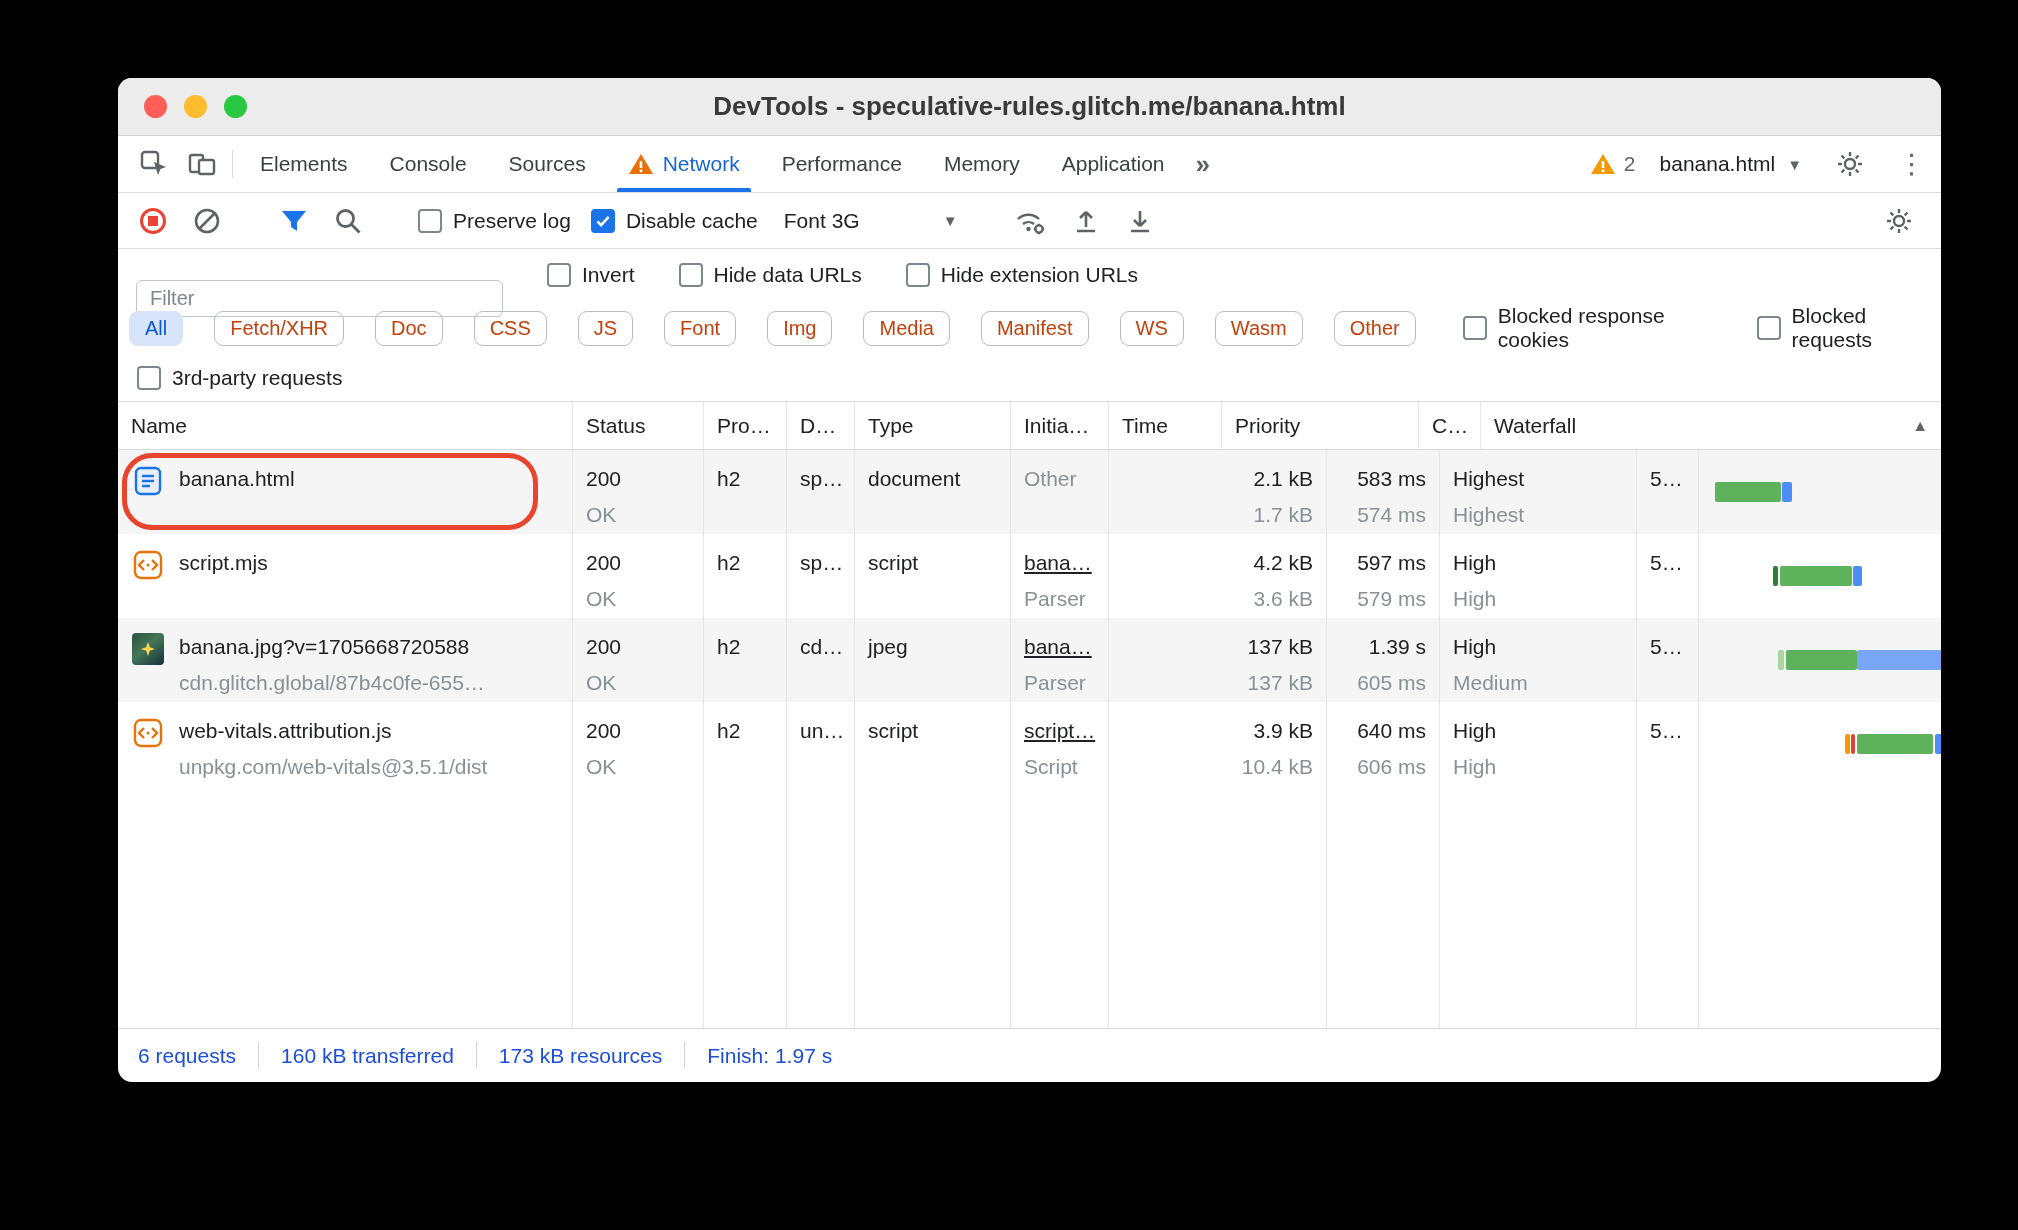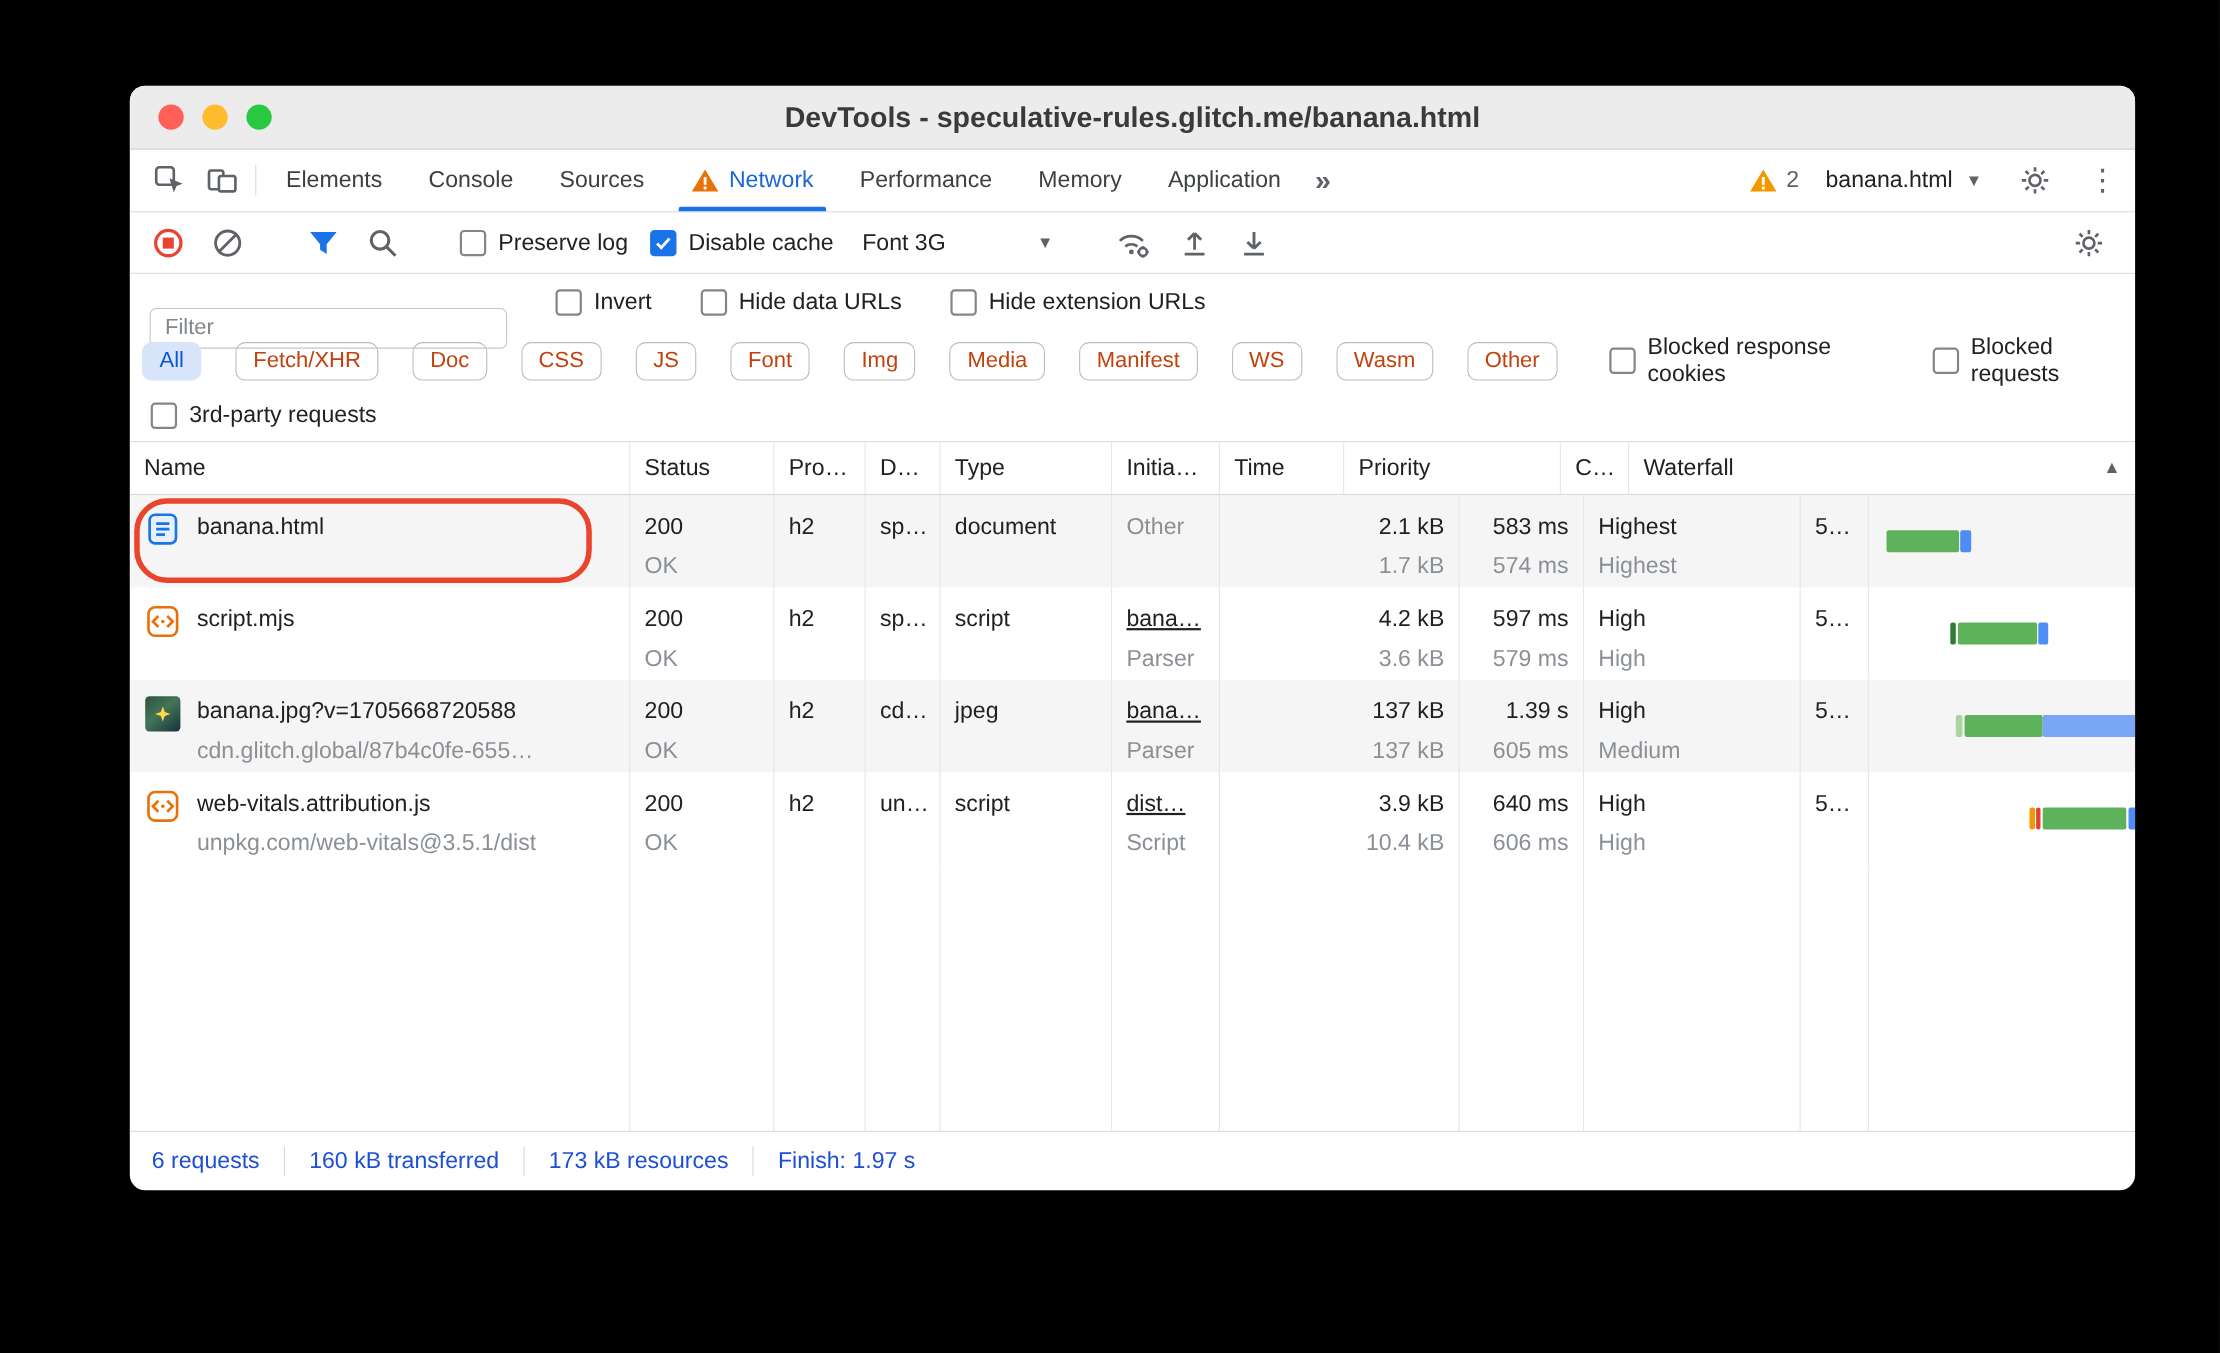--- a/index.html
+++ b/index.html
@@ -34,21 +34,21 @@
   
   .netbar { height: 56px; display: flex; align-items: center; gap: 20px; padding: 0 18px; border-bottom: 1px solid #dadce0; flex: 0 0 auto; }
   .netbar .spacer { flex: 1; }
   .cb-group { display: flex; align-items: center; gap: 11px; cursor: pointer; }
   .cb { width: 24px; height: 24px; border: 2px solid #7f868c; border-radius: 4px; background: #fff; flex: 0 0 auto;
        display: flex; align-items: center; justify-content: center; }
   .cb.checked { background: #1a73e8; border-color: #1a73e8; }
   .select-ctl { display: flex; align-items: center; gap: 13px; cursor: pointer; }
   
   .filterrow { height: 52px; display: flex; align-items: center; gap: 44px; padding: 0 18px; flex: 0 0 auto; }
-  .filter-input { width: 325px; height: 37px; border: 1px solid #c3c6c9; border-radius: 6px; padding: 0 13px;
+  .filter-input { width: 367px; height: 37px; border: 1px solid #c3c6c9; border-radius: 6px; padding: 0 13px;
     font-size: 20px; font-family: "Liberation Sans", sans-serif; color: #737373; outline: none; margin-top: 47px; }
   .filter-input::placeholder { color: #80868b; }
   
   .chiprow { height: 54px; display: flex; align-items: center; gap: 31px; padding: 0 11px; flex: 0 0 auto; }
   .chip { border: 1px solid #b9bdc1; border-radius: 9px; padding: 5px 15px; font-size: 20px; font-weight: 500;
     color: #c2410c; cursor: pointer; white-space: nowrap; }
   .chip.active { background: #d8e4fa; border-color: #d8e4fa; color: #0b57d0; }
   .chiprow .cb-group { margin-left: 16px; }
   
   .thirdrow { height: 46px; display: flex; align-items: center; padding: 0 19px; flex: 0 0 auto; }
@@ -527,21 +527,21 @@
       <div class="cell c-proto">
           <div class="l1">h2</div>
         </div>
       <div class="cell c-d">
           <div class="l1">un…</div>
         </div>
       <div class="cell c-type">
           <div class="l1">script</div>
         </div>
       <div class="cell c-init">
-          <div class="l1 link">dist…</div>
+          <div class="l1 link">script…</div>
           <div class="l2">Script</div>
         </div>
       <div class="cell c-size right">
           <div class="l1">3.9 kB</div>
           <div class="l2">10.4 kB</div>
         </div>
       <div class="cell c-time right">
           <div class="l1">640 ms</div>
           <div class="l2">606 ms</div>
         </div>

